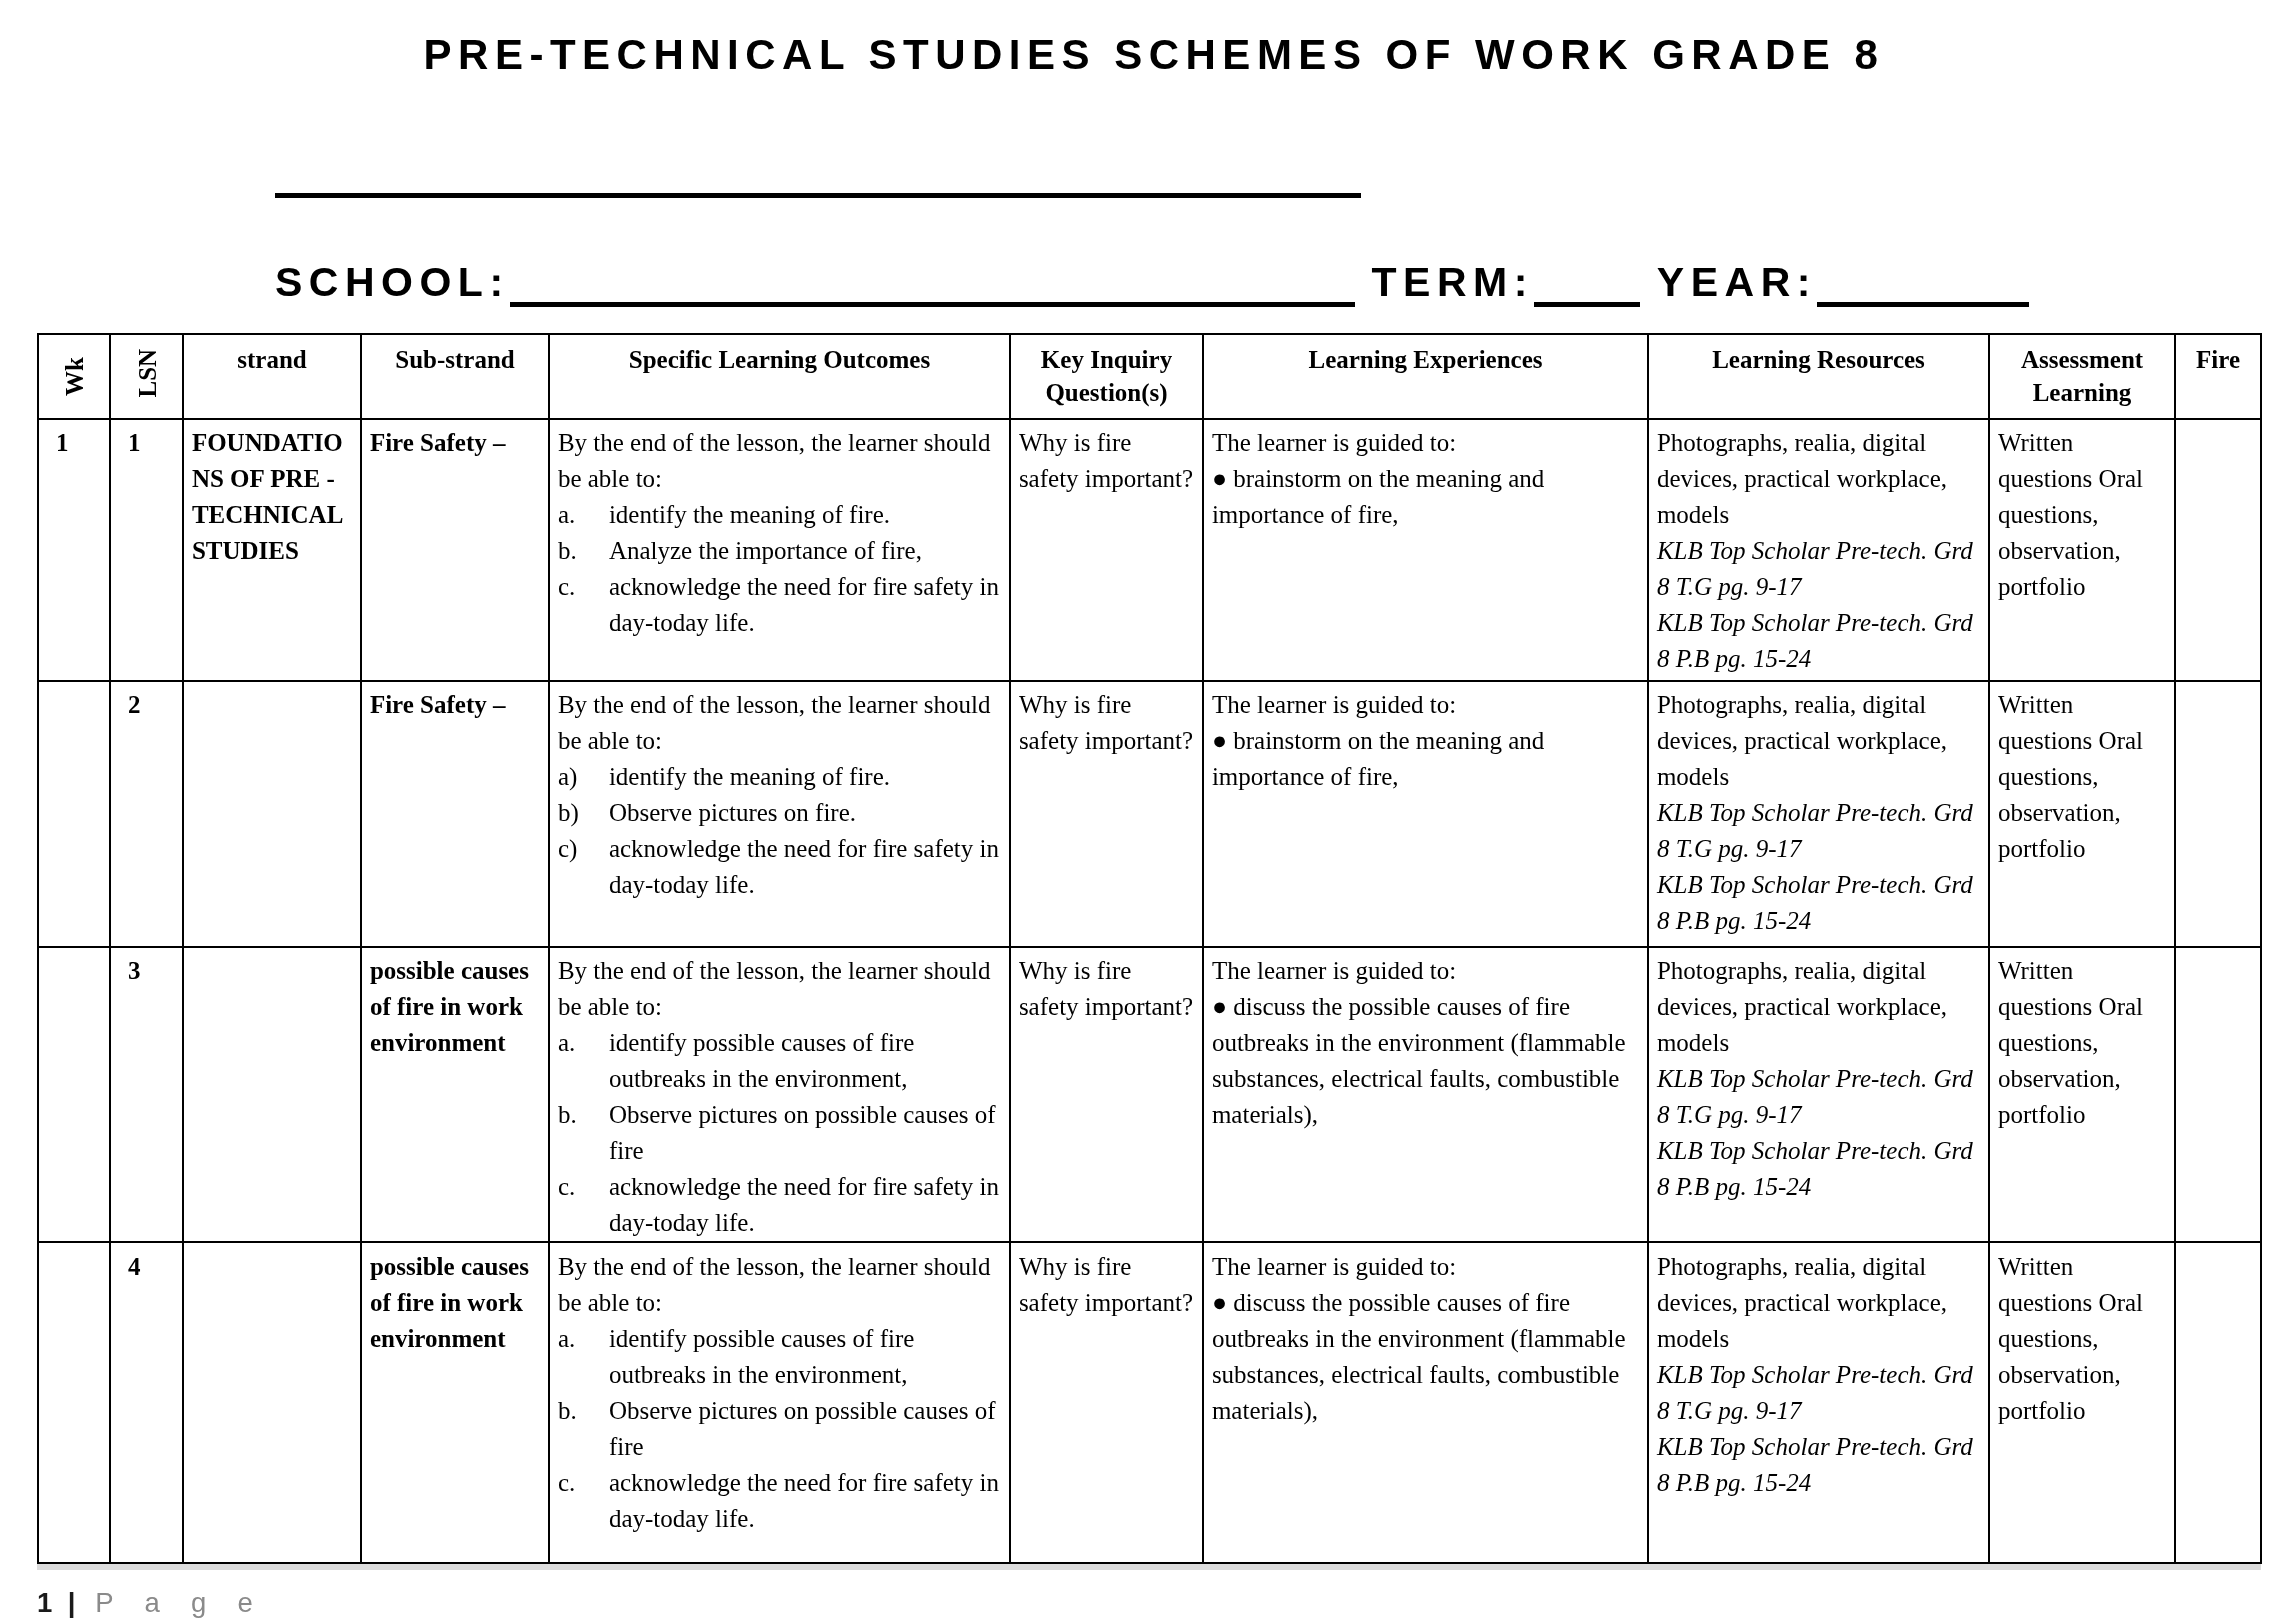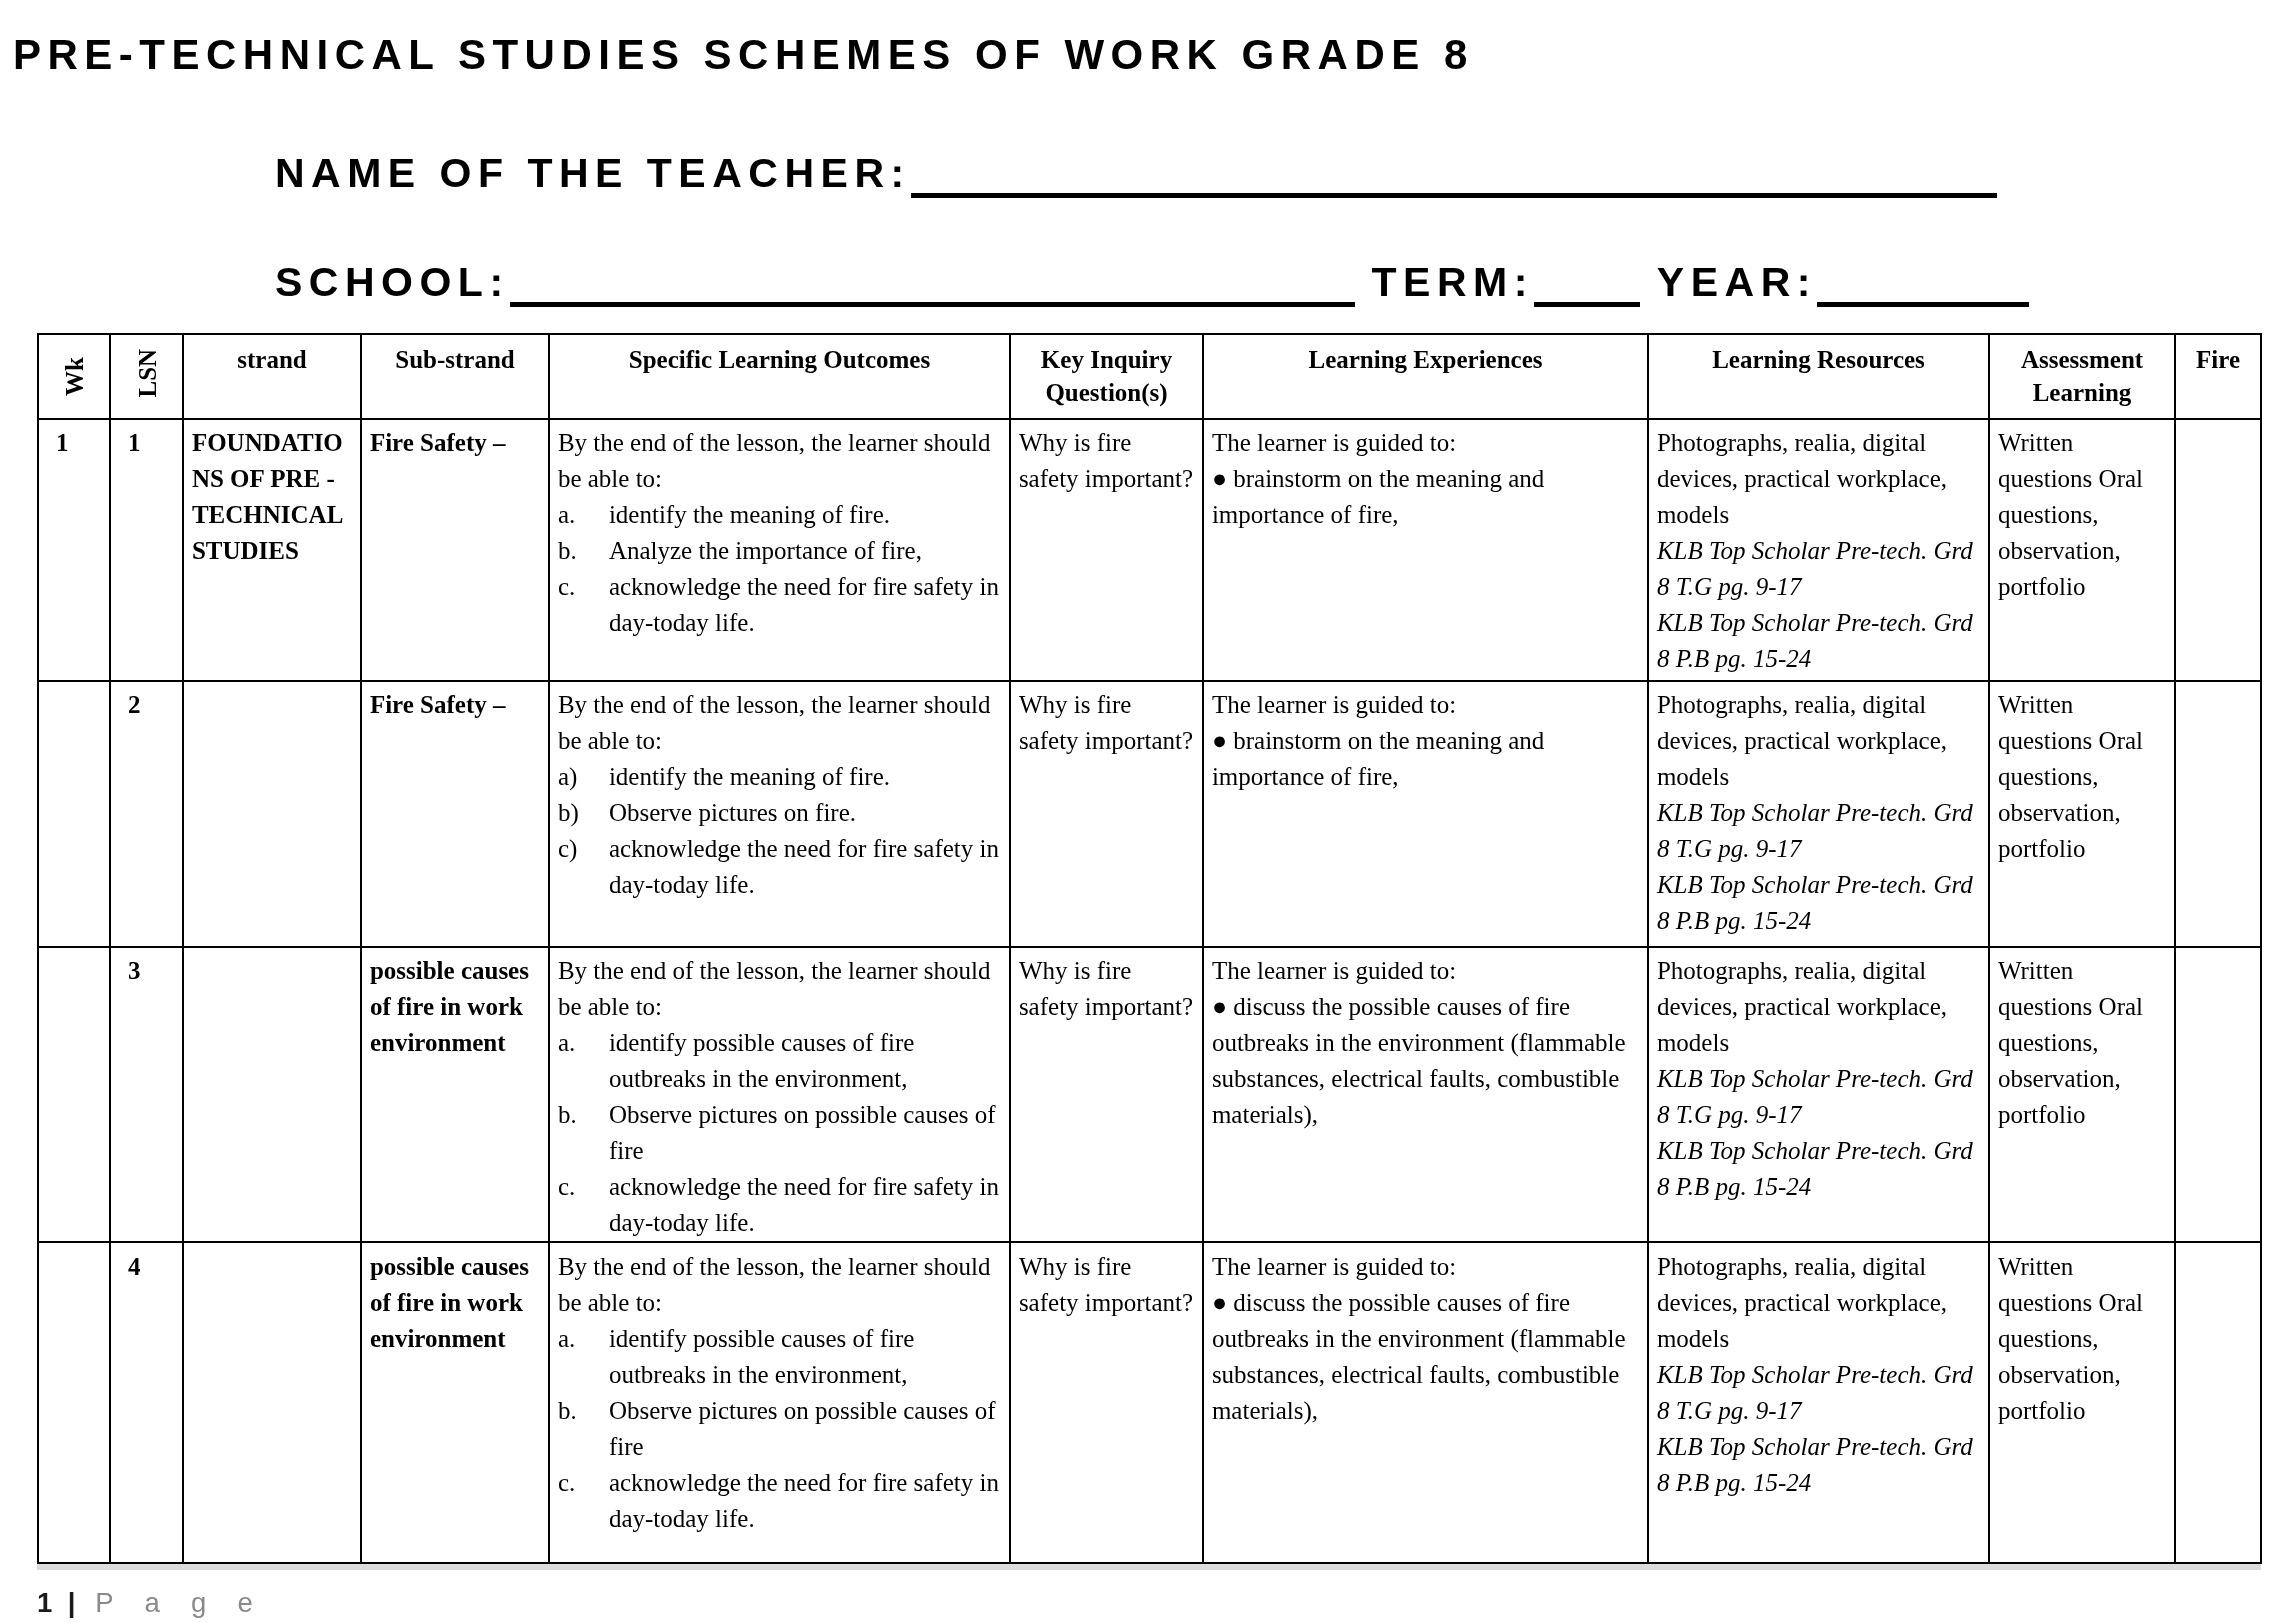--- a/index.html
+++ b/index.html
@@ -7,21 +7,21 @@
     width:2295px; height:1623px;
     background:#ffffff;
     font-family:"Liberation Serif","DejaVu Serif",serif;
     color:#000;
     position:relative;
     overflow:hidden;
   }
   
   .doc-title {
     margin-top:27.5px;
-    text-align:left;
+    text-align:center;
     font-family:"Liberation Sans","DejaVu Sans",sans-serif;
     font-weight:700;
     font-size:42px;
     letter-spacing:6.5px;
     line-height:1.3;
     white-space:nowrap;
     padding-left:13px;
   }
   .form-row {
     margin-left:275px;
@@ -116,21 +116,21 @@
   }
   .footer .pg-num { font-weight:700; color:#1a1a1a; letter-spacing:3.9px; }
   .footer .pg-word { color:#8a8a8a; letter-spacing:11.8px; margin-left:16px; }
 </style>
 </head>
 <body>
 
 <div class="doc-title">PRE-TECHNICAL STUDIES SCHEMES OF WORK GRADE 8</div>
 
 <div class="form-row name-row">
-  <span>NAME OF THE TEACHER:</span><span class="uline u-name"></span>
+  <span class="uline u-name"></span>
 </div>
 
 <div class="form-row school-row">
   <span>SCHOOL:</span><span class="uline u-school"></span><span class="lab-gap">TERM:</span><span class="uline u-term"></span><span class="lab-gap">YEAR:</span><span class="uline u-year"></span>
 </div>
 
 <div class="table-wrap">
 <table class="scheme">
   <colgroup>
     <col class="c-wk">

